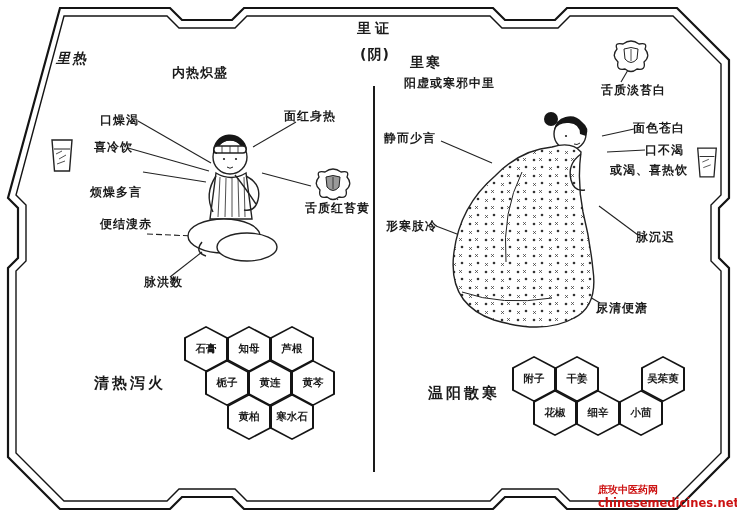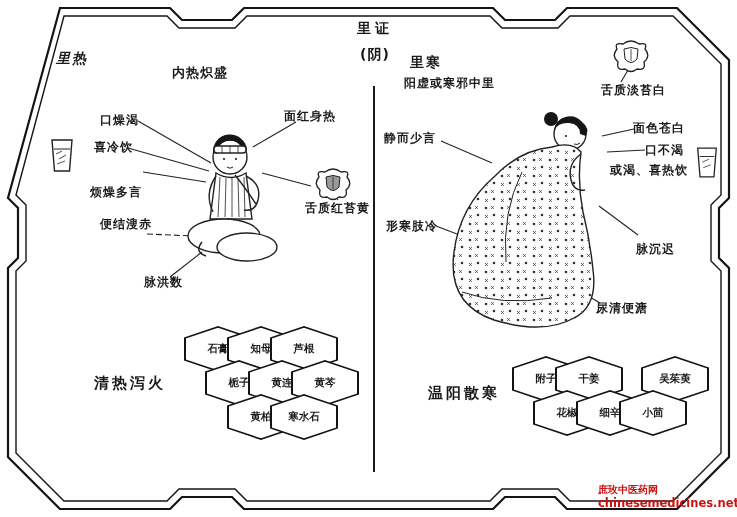--- a/index.html
+++ b/index.html
@@ -7,21 +7,21 @@
     position:relative;width:737px;height:517px;background:#fff;overflow:hidden;
     font-family:"DejaVu Sans","Liberation Sans",sans-serif;color:#1a1a1a;
   }
   .abs{position:absolute;}
   .lbl{position:absolute;font-size:12px;font-weight:600;white-space:nowrap;letter-spacing:1px;}
   .head{position:absolute;font-size:14px;font-weight:800;letter-spacing:2px;white-space:nowrap;}
   .treat{position:absolute;font-size:15px;font-weight:800;letter-spacing:3px;white-space:nowrap;}
   .title-main{position:absolute;left:332px;top:20px;width:86px;text-align:center;font-size:14px;font-weight:800;letter-spacing:4px;}
   .title-sub{position:absolute;left:332px;top:46px;width:86px;text-align:center;font-size:14px;font-weight:700;letter-spacing:1px;}
   .divider{position:absolute;left:373px;top:86px;width:1.6px;height:386px;background:#1a1a1a;}
-  .hex{position:absolute;width:44px;height:46px;padding-left:24px;}
+  .hex{position:absolute;width:44px;height:46px;}
   .hex .hx-o{position:absolute;inset:0;background:#141414;
     clip-path:polygon(50% 0,100% 25%,100% 75%,50% 100%,0 75%,0 25%);}
   .hex .hx-i{position:absolute;inset:1.8px;background:#fff;
     clip-path:polygon(50% 0,100% 25%,100% 75%,50% 100%,0 75%,0 25%);
     display:flex;align-items:center;justify-content:center;
     font-size:10.5px;font-weight:700;letter-spacing:0;white-space:nowrap;}
   .wm1{position:absolute;left:598px;top:483px;width:130px;text-align:left;font-size:10px;font-weight:700;color:#c11;}
   .wm2{position:absolute;left:598px;top:496px;width:130px;text-align:center;font-size:11.5px;font-weight:800;color:#c11;}
   svg{display:block;}
 </style>
@@ -157,21 +157,21 @@
 
   <div class="head" style="left:410px;top:54px;">里寒</div>
   <div class="lbl" style="left:404px;top:75px;">阳虚或寒邪中里</div>
 
   <div class="lbl" style="left:384px;top:130px;">静而少言</div>
   <div class="lbl" style="left:601px;top:82px;">舌质淡苔白</div>
   <div class="lbl" style="left:633px;top:120px;">面色苍白</div>
   <div class="lbl" style="left:645px;top:142px;">口不渴</div>
   <div class="lbl" style="left:610px;top:162px;">或渴、喜热饮</div>
   <div class="lbl" style="left:386px;top:218px;">形寒肢冷</div>
-  <div class="lbl" style="left:636px;top:229px;margin-top:12px;">脉沉迟</div>
+  <div class="lbl" style="left:636px;top:229px;">脉沉迟</div>
   <div class="lbl" style="left:596px;top:300px;">尿清便溏</div>
 
   <svg class="abs" style="left:610px;top:40px" width="42" height="34" viewBox="0 0 42 34">
     <path d="M7,9 Q4,2 13,4 Q21,-2 29,4 Q38,2 35,9 Q41,16 34,22 Q36,31 27,29 Q21,34 15,29 Q6,31 8,22 Q1,16 7,9 Z" fill="#fff" stroke="#222" stroke-width="1.3"></path>
     <path d="M14,9 Q21,6 28,9 L27,19 Q21,26 15,19 Z" fill="#fff" stroke="#222" stroke-width="1"></path>
     <line x1="21" y1="9" x2="21" y2="21" stroke="#222" stroke-width="0.8"></line>
   </svg>
 
   <svg class="abs" style="left:694px;top:146px" width="26" height="34" viewBox="0 0 28 36">
     <path d="M4,2 L24,2 L21.5,33 L6.5,33 Z" fill="#fff" stroke="#222" stroke-width="1.4"></path>

